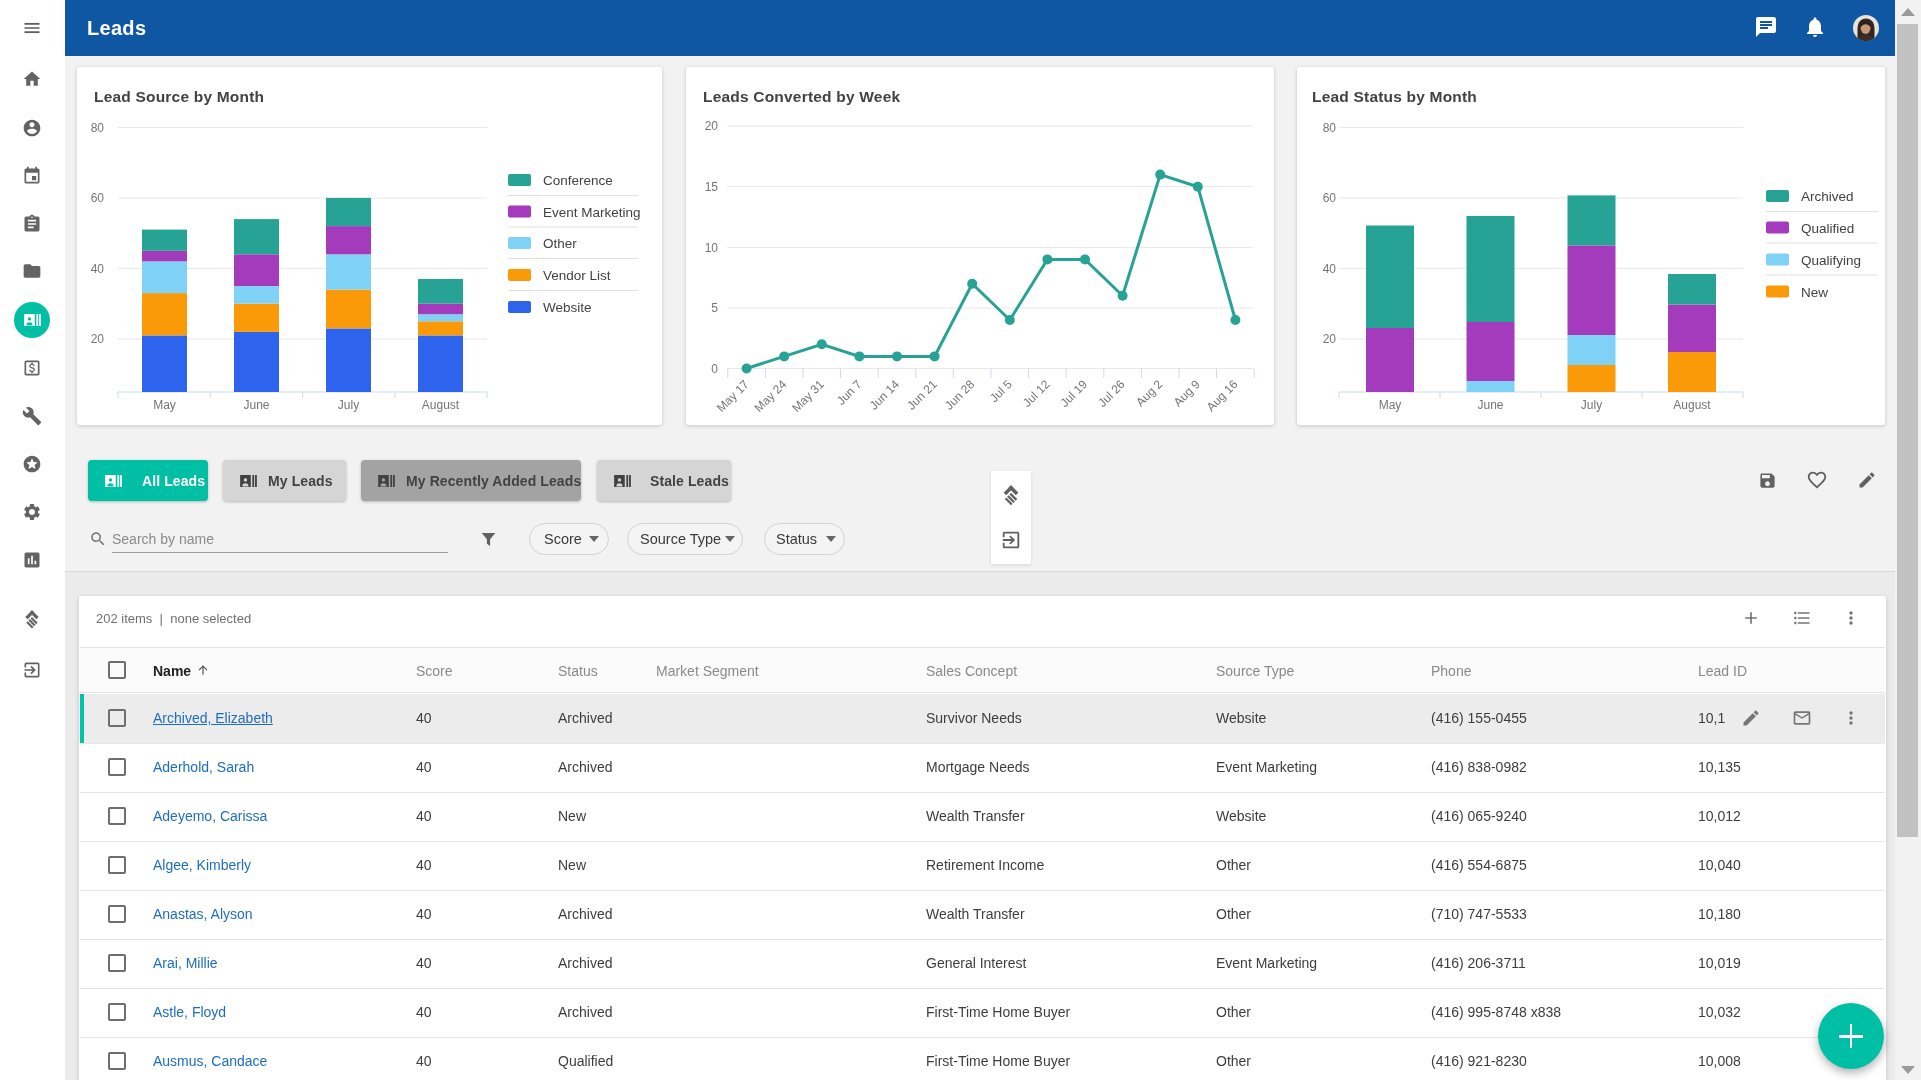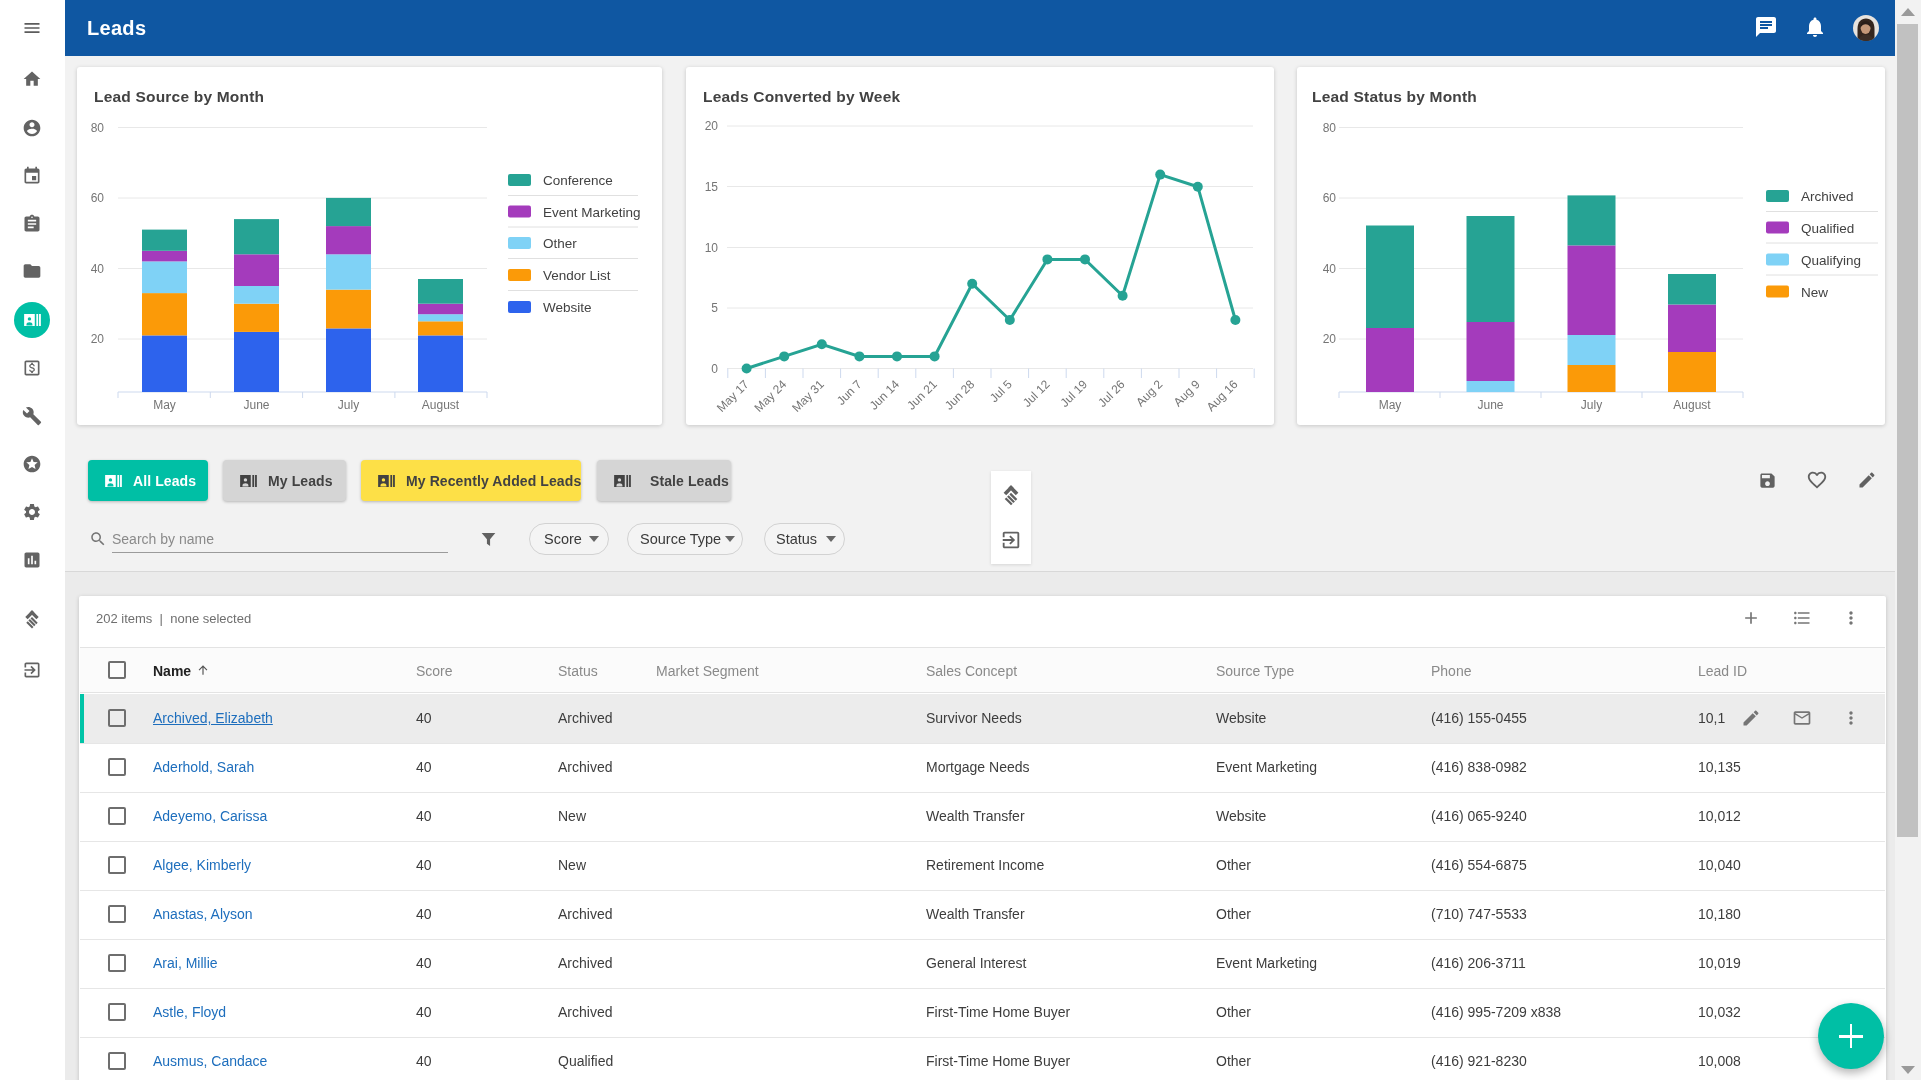--- a/index.html
+++ b/index.html
@@ -258,31 +258,31 @@
     <line x1="469" y1="208.0" x2="581" y2="208.0" stroke="#e0e0e0"></line>
     <rect x="469" y="218.5" width="23" height="12" rx="2" fill="#fb9a08"></rect>
     <text x="504" y="229.5" font-size="13.5" fill="#424242">New</text>
   </svg>
 <div class="btn" style="left:88px;top:460px;width:120px;background:#00bfa5">
     <svg style="margin-left:16px;flex-shrink:0" width="18" height="18" viewBox="0 0 24 24" fill="#fff">
       <path fill-rule="evenodd" d="M1.5 4h14.2v16H1.5z M8.6 8.2a2.3 2.3 0 1 1 0 4.6 2.3 2.3 0 0 1 0-4.6z M4.6 18.2c0-2.1 1.8-3.2 4-3.2s4 1.1 4 3.2v1.2h-8z"></path>
       <rect x="17.8" y="4" width="2.4" height="16"></rect>
       <rect x="21.4" y="4" width="2.4" height="16"></rect>
     </svg>
-    <span style="color:#fff;margin-left:11px">All Leads</span>
+    <span style="color:#fff;margin-left:20px">All Leads</span>
   </div>
 <div class="btn" style="left:223px;top:460px;width:123px;background:#d5d5d5">
     <svg style="margin-left:16px;flex-shrink:0" width="18" height="18" viewBox="0 0 24 24" fill="#424242">
       <path fill-rule="evenodd" d="M1.5 4h14.2v16H1.5z M8.6 8.2a2.3 2.3 0 1 1 0 4.6 2.3 2.3 0 0 1 0-4.6z M4.6 18.2c0-2.1 1.8-3.2 4-3.2s4 1.1 4 3.2v1.2h-8z"></path>
       <rect x="17.8" y="4" width="2.4" height="16"></rect>
       <rect x="21.4" y="4" width="2.4" height="16"></rect>
     </svg>
     <span style="color:#424242;margin-left:11px">My Leads</span>
   </div>
-<div class="btn" style="left:361px;top:460px;width:220px;background:#fde047">
+<div class="btn" style="left:361px;top:460px;width:220px;background:#a3a3a3">
     <svg style="margin-left:16px;flex-shrink:0" width="18" height="18" viewBox="0 0 24 24" fill="#424242">
       <path fill-rule="evenodd" d="M1.5 4h14.2v16H1.5z M8.6 8.2a2.3 2.3 0 1 1 0 4.6 2.3 2.3 0 0 1 0-4.6z M4.6 18.2c0-2.1 1.8-3.2 4-3.2s4 1.1 4 3.2v1.2h-8z"></path>
       <rect x="17.8" y="4" width="2.4" height="16"></rect>
       <rect x="21.4" y="4" width="2.4" height="16"></rect>
     </svg>
     <span style="color:#424242;margin-left:11px">My Recently Added Leads</span>
   </div>
 <div class="btn" style="left:597px;top:460px;width:134px;background:#d5d5d5">
     <svg style="margin-left:16px;flex-shrink:0" width="18" height="18" viewBox="0 0 24 24" fill="#424242">
       <path fill-rule="evenodd" d="M1.5 4h14.2v16H1.5z M8.6 8.2a2.3 2.3 0 1 1 0 4.6 2.3 2.3 0 0 1 0-4.6z M4.6 18.2c0-2.1 1.8-3.2 4-3.2s4 1.1 4 3.2v1.2h-8z"></path>
@@ -410,21 +410,21 @@
 <div class="cell" style="left:1216px;top:955px">Event Marketing</div>
 <div class="cell" style="left:1431px;top:955px">(416) 206-3711</div>
 <div class="cell" style="left:1698px;top:955px">10,019</div>
 <div class="chk" style="left:108px;top:954px"></div>
 <div class="abs" style="left:80px;top:939px;width:1805px;height:1px;background:#e6e6e6"></div>
 <div class="cell link" style="left:153px;top:1004px;">Astle, Floyd</div>
 <div class="cell" style="left:416px;top:1004px">40</div>
 <div class="cell" style="left:558px;top:1004px">Archived</div>
 <div class="cell" style="left:926px;top:1004px">First-Time Home Buyer</div>
 <div class="cell" style="left:1216px;top:1004px">Other</div>
-<div class="cell" style="left:1431px;top:1004px">(416) 995-7209 x838</div>
+<div class="cell" style="left:1431px;top:1004px">(416) 995-8748 x838</div>
 <div class="cell" style="left:1698px;top:1004px">10,032</div>
 <div class="chk" style="left:108px;top:1003px"></div>
 <div class="abs" style="left:80px;top:988px;width:1805px;height:1px;background:#e6e6e6"></div>
 <div class="cell link" style="left:153px;top:1053px;">Ausmus, Candace</div>
 <div class="cell" style="left:416px;top:1053px">40</div>
 <div class="cell" style="left:558px;top:1053px">Qualified</div>
 <div class="cell" style="left:926px;top:1053px">First-Time Home Buyer</div>
 <div class="cell" style="left:1216px;top:1053px">Other</div>
 <div class="cell" style="left:1431px;top:1053px">(416) 921-8230</div>
 <div class="cell" style="left:1698px;top:1053px">10,008</div>

